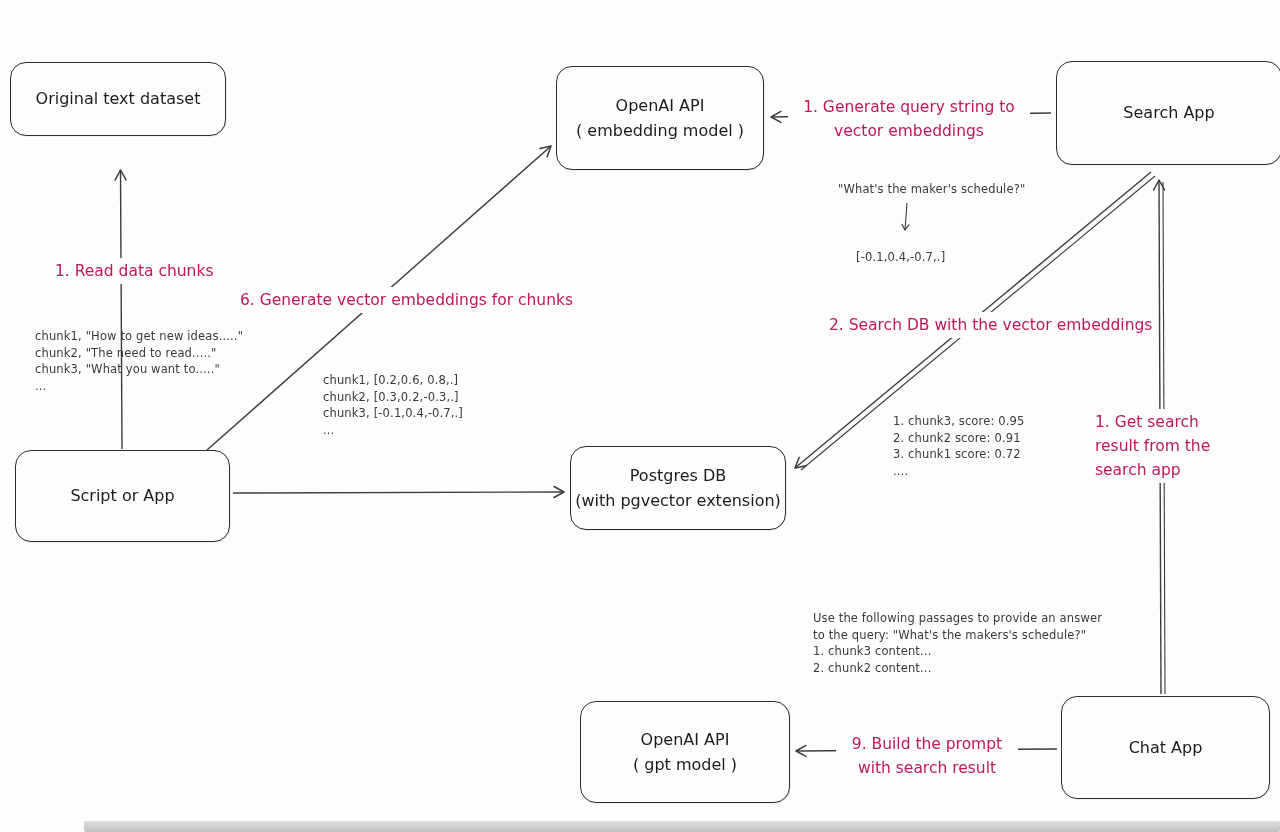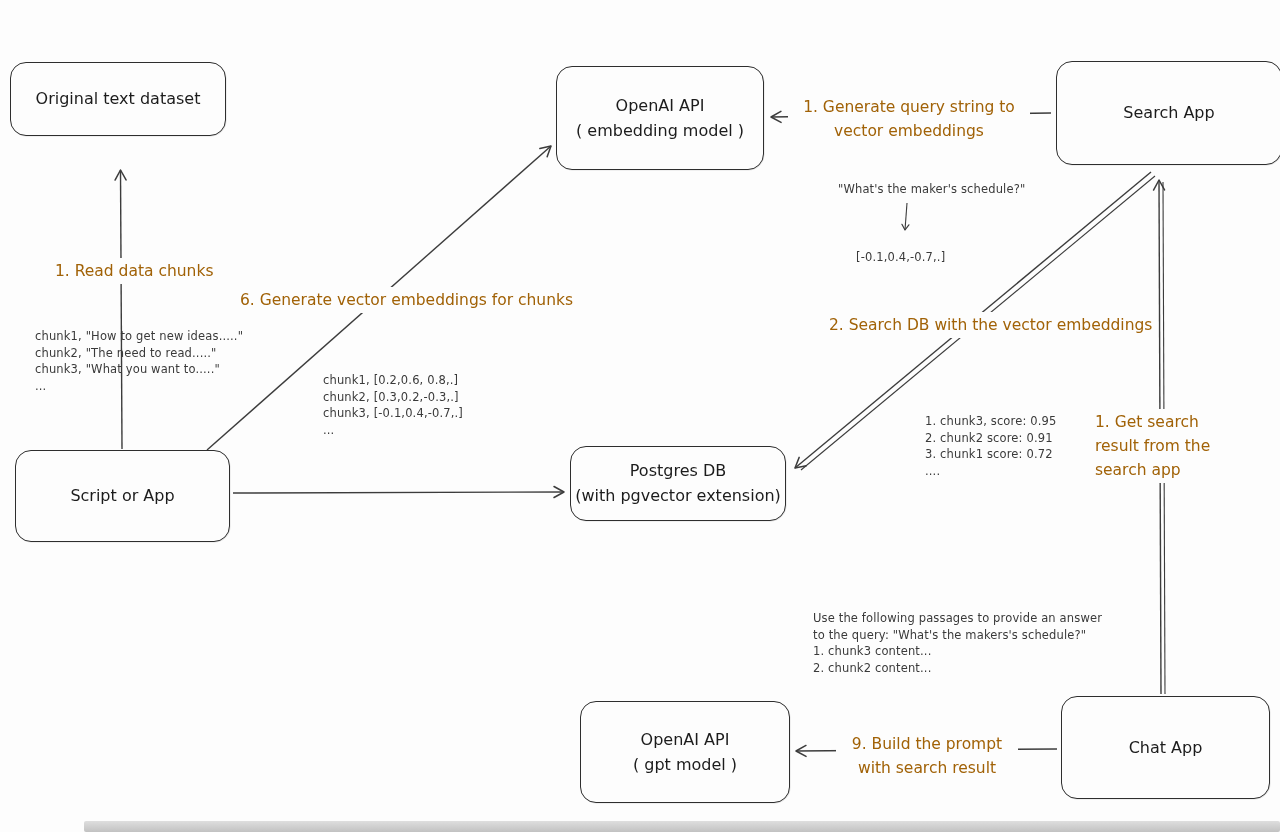--- a/index.html
+++ b/index.html
@@ -7,21 +7,21 @@
   .canvas { position:relative; width:1280px; height:832px; background:#fdfdfd; overflow:hidden; }
   .wires { position:absolute; left:0; top:0; width:1280px; height:832px; }
   .box {
     position:absolute; border:1.7px solid #2e2e2e; border-radius:16px;
     background:#fdfdfd; display:flex; flex-direction:column;
     align-items:center; justify-content:center; gap:3px;
     box-shadow:0.5px 0.5px 0 #2e2e2e22;
   }
   .box-label { font-size:16px; color:#1c1c1c; text-align:center; line-height:1.35; }
   .arrow-label {
-    position:absolute; font-size:15.5px; color:#a16207;
+    position:absolute; font-size:15.5px; color:#be185d;
     background:#fdfdfd; padding:1px 3px; line-height:1.55;
   }
   .centered { text-align:center; }
   .note { position:absolute; font-size:11.5px; color:#3a3a3a; line-height:1.45; letter-spacing:0.15px; }
   .note div { white-space:nowrap; }
   .bottom-edge { position:absolute; left:84px; top:821px; width:1196px; height:11px;
     background:linear-gradient(#dedede,#c2c2c2); border-radius:2px; }
 </style>
 </head>
 <body>
@@ -60,21 +60,21 @@
   </div>
 
   <div class="box" style="left:1056px; top:61px; width:226px; height:104px">
     <div class="box-label">Search App</div>
   </div>
 
   <div class="box" style="left:15px; top:450px; width:215px; height:92px">
     <div class="box-label">Script or App</div>
   </div>
 
-  <div class="box" style="left:570px; top:446px; width:216px; height:75px">
+  <div class="box" style="left:570px; top:446px; width:216px; height:84px">
     <div class="box-label">Postgres DB</div>
     <div class="box-label">(with pgvector extension)</div>
   </div>
 
   <div class="box" style="left:580px; top:701px; width:210px; height:102px">
     <div class="box-label">OpenAI API</div>
     <div class="box-label">( gpt model )</div>
   </div>
 
   <div class="box" style="left:1061px; top:696px; width:209px; height:103px">
@@ -105,21 +105,21 @@
     <div>chunk1, [0.2,0.6, 0.8,.]</div>
     <div>chunk2, [0.3,0.2,-0.3,.]</div>
     <div>chunk3, [-0.1,0.4,-0.7,.]</div>
     <div>...</div>
   </div>
 
   <div class="note" style="left:838px; top:181px">"What's the maker's schedule?"</div>
 
   <div class="note" style="left:856px; top:249px">[-0.1,0.4,-0.7,.]</div>
 
-  <div class="note" style="left:925px; top:413px">
+  <div class="note" style="left:893px; top:413px">
     <div>1. chunk3, score: 0.95</div>
     <div>2. chunk2 score: 0.91</div>
     <div>3. chunk1 score: 0.72</div>
     <div>....</div>
   </div>
 
   <div class="note" style="left:813px; top:610px">
     <div>Use the following passages to provide an answer</div>
     <div>to the query: "What's the makers's schedule?"</div>
     <div>1. chunk3 content...</div>

